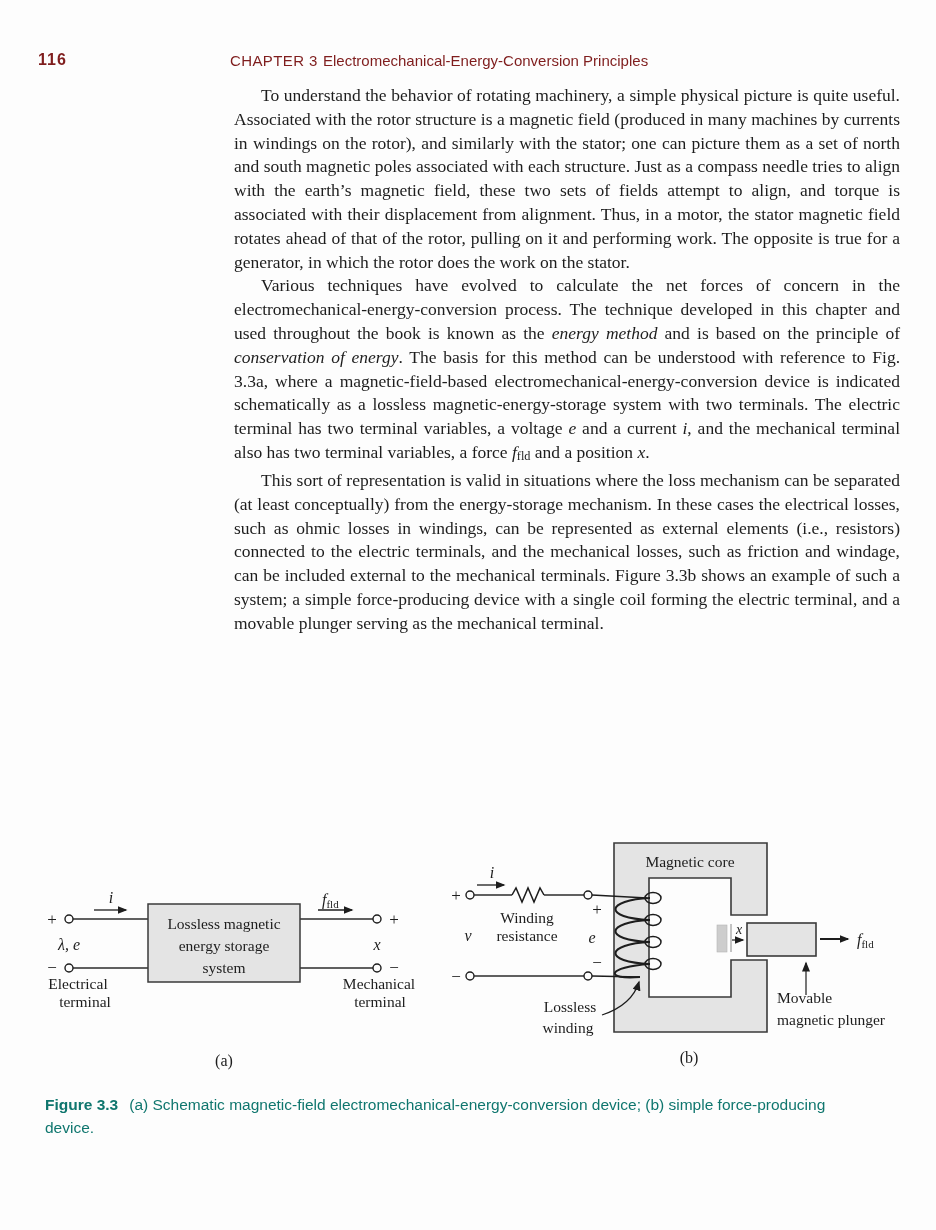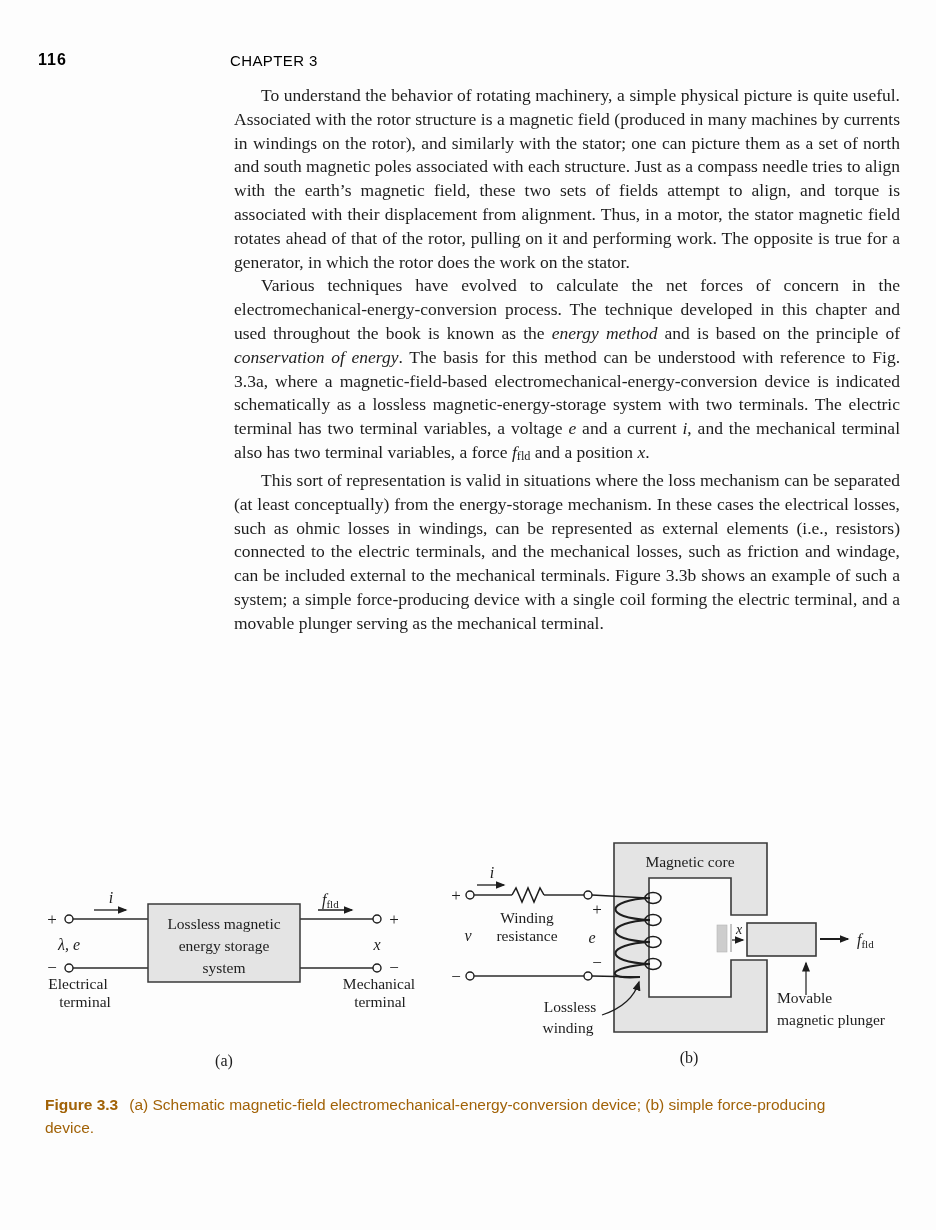--- a/index.html
+++ b/index.html
@@ -1,51 +1,52 @@
 <!DOCTYPE html>
 <html><head>
 <meta charset="utf-8">
 <style>
   html,body{margin:0;padding:0;background:#ffffff;}
   .page{position:relative;width:936px;height:1230px;background:#fdfdfd;
         font-family:"Liberation Serif",serif;color:#1d1d1d;overflow:hidden;}
 
   
   .hdr{position:absolute;top:51px;left:0;width:936px;height:22px;
-       font-family:"Liberation Sans",sans-serif;color:#000000;}
+       font-family:"Liberation Sans",sans-serif;color:#7f1d1d;}
   .pgnum{position:absolute;left:38px;top:0;font-weight:bold;font-size:16px;letter-spacing:1px;}
   .chap{position:absolute;left:230px;top:1px;font-weight:normal;font-size:15px;letter-spacing:.4px;}
   .chtitle{position:absolute;left:323px;top:1px;font-size:15px;}
 
   
   .bodytext{position:absolute;left:222px;top:84px;width:678px;
             font-size:17.5px;line-height:23.8px;text-align:justify;}
   .bodytext p{margin:0;}
   .bodytext p.indent{text-indent:27px;margin-left:12px;}
   .it{font-style:italic;}
   .sb{font-size:70%;vertical-align:-0.18em;font-style:normal;}
 
   
   .figwrap{position:absolute;left:0;top:835px;width:936px;height:250px;}
   .figwrap svg{display:block;}
 
   
   .caption{position:absolute;left:45px;top:1094px;width:792px;
            font-family:"Liberation Sans",sans-serif;font-size:15.5px;
-           line-height:22.5px;color:#a16207;}
+           line-height:22.5px;color:#0f766e;}
   .captag{font-weight:bold;margin-right:11px;}
 </style>
 </head>
 <body>
 
 <div class="page">
 
   <div class="hdr">
     <span class="pgnum">116</span>
     <span class="chap">CHAPTER 3</span>
+    <span class="chtitle">Electromechanical-Energy-Conversion Principles</span>
   </div>
 
   <div class="bodytext">
       <p class="para indent"><span>To understand the behavior of rotating machinery, a simple physical picture is quite useful. Associated with the rotor structure is a magnetic field (produced in many machines by currents in windings on the rotor), and similarly with the stator; one can picture them as a set of north and south magnetic poles associated with each structure. Just as a compass needle tries to align with the earth’s magnetic field, these two sets of fields attempt to align, and torque is associated with their displacement from alignment. Thus, in a motor, the stator magnetic field rotates ahead of that of the rotor, pulling on it and performing work. The opposite is true for a generator, in which the rotor does the work on the stator.</span></p>
       <p class="para indent"><span>Various techniques have evolved to calculate the net forces of concern in the electromechanical-energy-conversion process. The technique developed in this chapter and used throughout the book is known as the </span><span class="it">energy method</span><span> and is based on the principle of </span><span class="it">conservation of energy</span><span>. The basis for this method can be understood with reference to Fig. 3.3a, where a magnetic-field-based electromechanical-energy-conversion device is indicated schematically as a lossless magnetic-energy-storage system with two terminals. The electric terminal has two terminal variables, a voltage </span><span class="it">e</span><span> and a current </span><span class="it">i</span><span>, and the mechanical terminal also has two terminal variables, a force </span><span class="it">f</span><span class="sb">fld</span><span> and a position </span><span class="it">x</span><span>.</span></p>
       <p class="para indent"><span>This sort of representation is valid in situations where the loss mechanism can be separated (at least conceptually) from the energy-storage mechanism. In these cases the electrical losses, such as ohmic losses in windings, can be represented as external elements (i.e., resistors) connected to the electric terminals, and the mechanical losses, such as friction and windage, can be included external to the mechanical terminals. Figure 3.3b shows an example of such a system; a simple force-producing device with a single coil forming the electric terminal, and a movable plunger serving as the mechanical terminal.</span></p>
     </div>
 
   <div class="figwrap">
     <svg width="936" height="250" viewBox="0 0 936 250" font-family="&quot;Liberation Serif&quot;, serif" fill="#1d1d1d">

